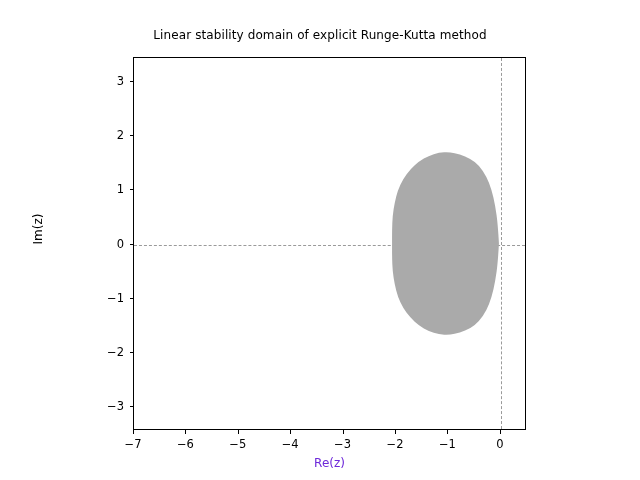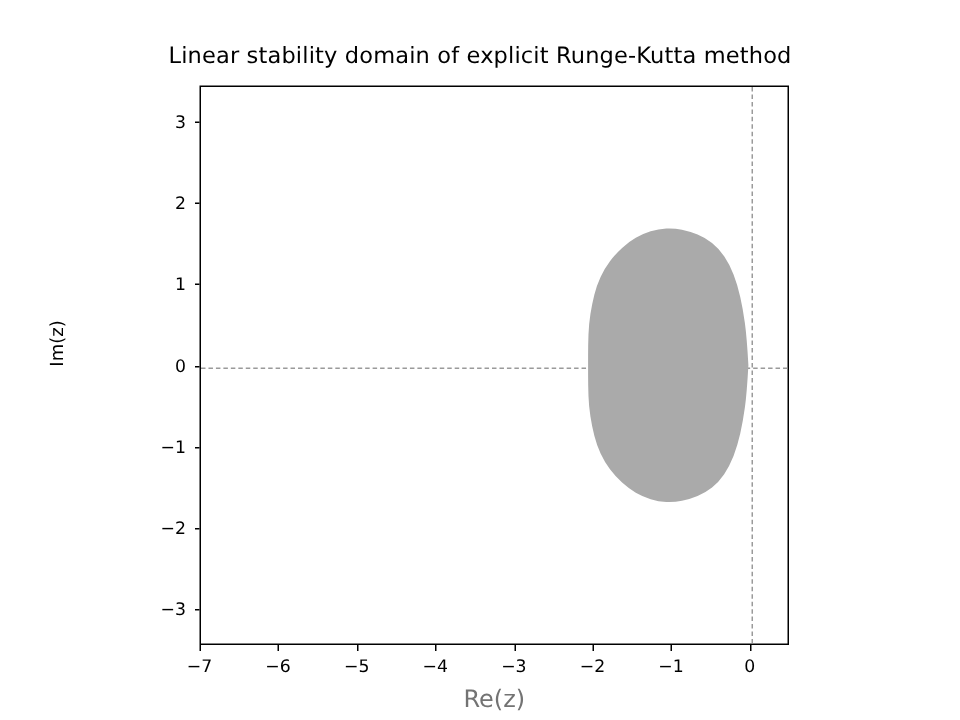--- a/index.html
+++ b/index.html
@@ -18,21 +18,21 @@
     width: 640px;
     height: 480px;
     background: #ffffff;
   }
   #chart-title {
     position: absolute;
     left: 0;
     top: 28px;
     width: 640px;
     text-align: center;
-    font-size: 15px;
+    font-size: 12px;
     color: #000000;
     letter-spacing: 0.1px;
   }
   #plot-area {
     position: absolute;
     left: 133px;
     top: 57px;
     width: 393px;
     height: 373px;
     border: 1.1px solid #000000;
@@ -86,22 +86,22 @@
     color: #000000;
     text-align: right;
     width: 40px;
   }
   #xlabel {
     position: absolute;
     left: 133px;
     top: 456px;
     width: 393px;
     text-align: center;
-    font-size: 16px;
-    color: #737373;
+    font-size: 12px;
+    color: #6d28d9;
   }
   #ylabel {
     position: absolute;
     left: -32px;
     top: 222px;
     width: 140px;
     text-align: center;
     font-size: 12px;
     color: #000000;
     transform: rotate(-90deg);

